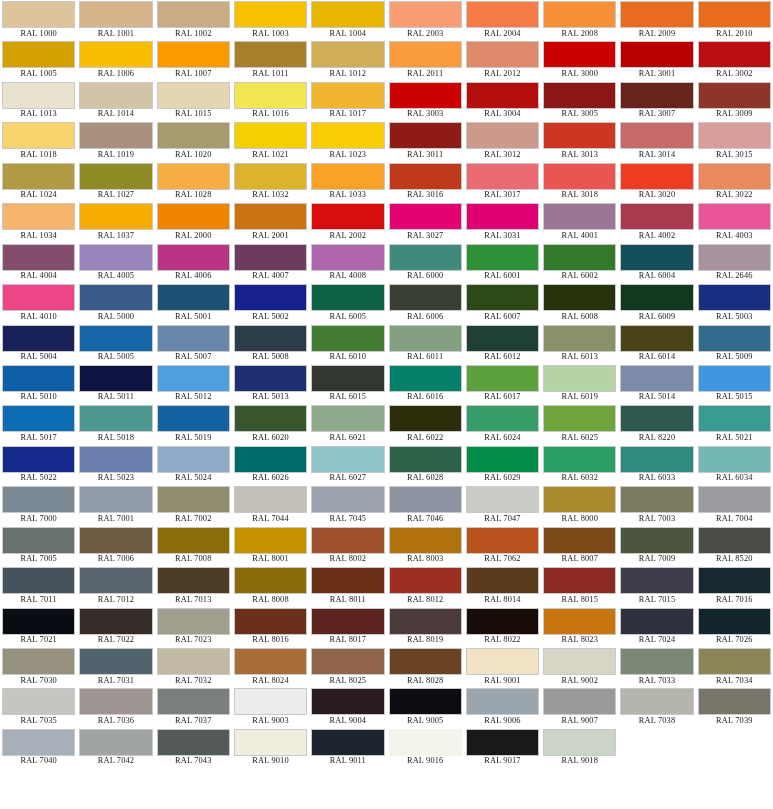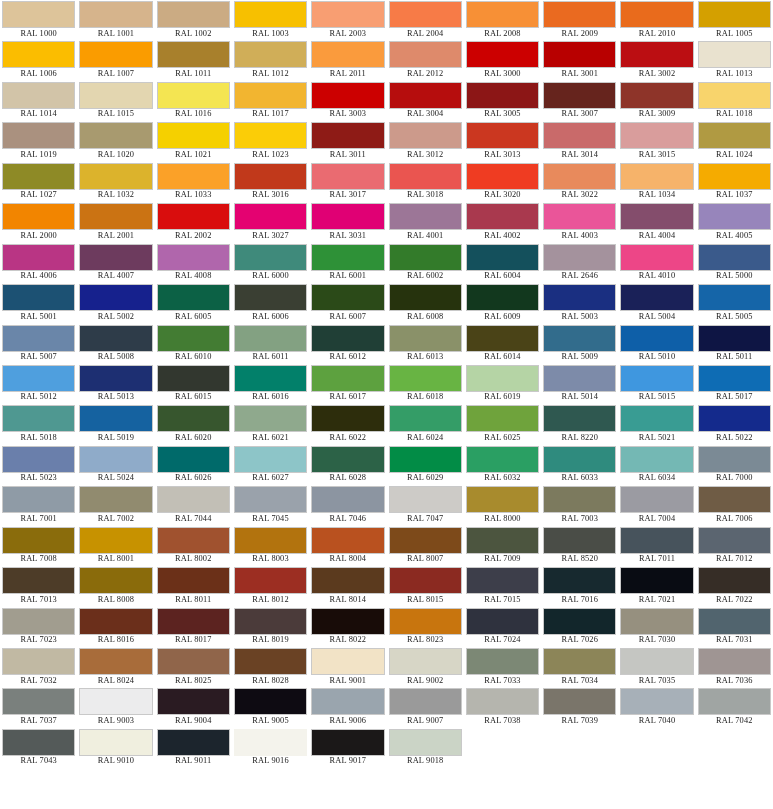--- a/index.html
+++ b/index.html
@@ -65,20 +65,24 @@
     </div>
     <div class="cell">
       <div class="swatch bordered" style="background-color: rgb(203, 171, 131);"></div>
       <div class="label">RAL 1002</div>
     </div>
     <div class="cell">
       <div class="swatch bordered" style="background-color: rgb(247, 192, 0);"></div>
       <div class="label">RAL 1003</div>
     </div>
     <div class="cell">
+      <div class="swatch bordered" style="background-color: rgb(232, 181, 0);"></div>
+      <div class="label">RAL 1004</div>
+    </div>
+    <div class="cell">
       <div class="swatch bordered" style="background-color: rgb(248, 158, 114);"></div>
       <div class="label">RAL 2003</div>
     </div>
     <div class="cell">
       <div class="swatch bordered" style="background-color: rgb(247, 123, 71);"></div>
       <div class="label">RAL 2004</div>
     </div>
     <div class="cell">
       <div class="swatch bordered" style="background-color: rgb(247, 144, 54);"></div>
       <div class="label">RAL 2008</div>
@@ -213,20 +217,24 @@
     </div>
     <div class="cell">
       <div class="swatch bordered" style="background-color: rgb(176, 154, 66);"></div>
       <div class="label">RAL 1024</div>
     </div>
     <div class="cell">
       <div class="swatch bordered" style="background-color: rgb(142, 138, 38);"></div>
       <div class="label">RAL 1027</div>
     </div>
     <div class="cell">
+      <div class="swatch bordered" style="background-color: rgb(247, 173, 66);"></div>
+      <div class="label">RAL 1028</div>
+    </div>
+    <div class="cell">
       <div class="swatch bordered" style="background-color: rgb(220, 179, 44);"></div>
       <div class="label">RAL 1032</div>
     </div>
     <div class="cell">
       <div class="swatch bordered" style="background-color: rgb(251, 161, 40);"></div>
       <div class="label">RAL 1033</div>
     </div>
     <div class="cell">
       <div class="swatch bordered" style="background-color: rgb(193, 57, 27);"></div>
       <div class="label">RAL 3016</div>
@@ -429,24 +437,20 @@
     </div>
     <div class="cell">
       <div class="swatch bordered" style="background-color: rgb(2, 128, 106);"></div>
       <div class="label">RAL 6016</div>
     </div>
     <div class="cell">
       <div class="swatch bordered" style="background-color: rgb(93, 161, 63);"></div>
       <div class="label">RAL 6017</div>
     </div>
     <div class="cell">
-      <div class="swatch bordered" style="background-color: rgb(104, 180, 67);"></div>
-      <div class="label">RAL 6018</div>
-    </div>
-    <div class="cell">
       <div class="swatch bordered" style="background-color: rgb(181, 212, 165);"></div>
       <div class="label">RAL 6019</div>
     </div>
     <div class="cell">
       <div class="swatch bordered" style="background-color: rgb(125, 139, 169);"></div>
       <div class="label">RAL 5014</div>
     </div>
     <div class="cell">
       <div class="swatch bordered" style="background-color: rgb(63, 151, 223);"></div>
       <div class="label">RAL 5015</div>
@@ -565,20 +569,24 @@
     </div>
     <div class="cell">
       <div class="swatch bordered" style="background-color: rgb(124, 122, 94);"></div>
       <div class="label">RAL 7003</div>
     </div>
     <div class="cell">
       <div class="swatch bordered" style="background-color: rgb(155, 155, 162);"></div>
       <div class="label">RAL 7004</div>
     </div>
     <div class="cell">
+      <div class="swatch bordered" style="background-color: rgb(103, 114, 110);"></div>
+      <div class="label">RAL 7005</div>
+    </div>
+    <div class="cell">
       <div class="swatch bordered" style="background-color: rgb(111, 92, 69);"></div>
       <div class="label">RAL 7006</div>
     </div>
     <div class="cell">
       <div class="swatch bordered" style="background-color: rgb(138, 108, 12);"></div>
       <div class="label">RAL 7008</div>
     </div>
     <div class="cell">
       <div class="swatch bordered" style="background-color: rgb(199, 146, 0);"></div>
       <div class="label">RAL 8001</div>
@@ -586,21 +594,21 @@
     <div class="cell">
       <div class="swatch bordered" style="background-color: rgb(160, 82, 47);"></div>
       <div class="label">RAL 8002</div>
     </div>
     <div class="cell">
       <div class="swatch bordered" style="background-color: rgb(178, 115, 14);"></div>
       <div class="label">RAL 8003</div>
     </div>
     <div class="cell">
       <div class="swatch bordered" style="background-color: rgb(185, 81, 31);"></div>
-      <div class="label">RAL 8004</div>
+      <div class="label">RAL 7062</div>
     </div>
     <div class="cell">
       <div class="swatch bordered" style="background-color: rgb(125, 74, 26);"></div>
       <div class="label">RAL 8007</div>
     </div>
     <div class="cell">
       <div class="swatch bordered" style="background-color: rgb(76, 85, 63);"></div>
       <div class="label">RAL 7009</div>
     </div>
     <div class="cell">

